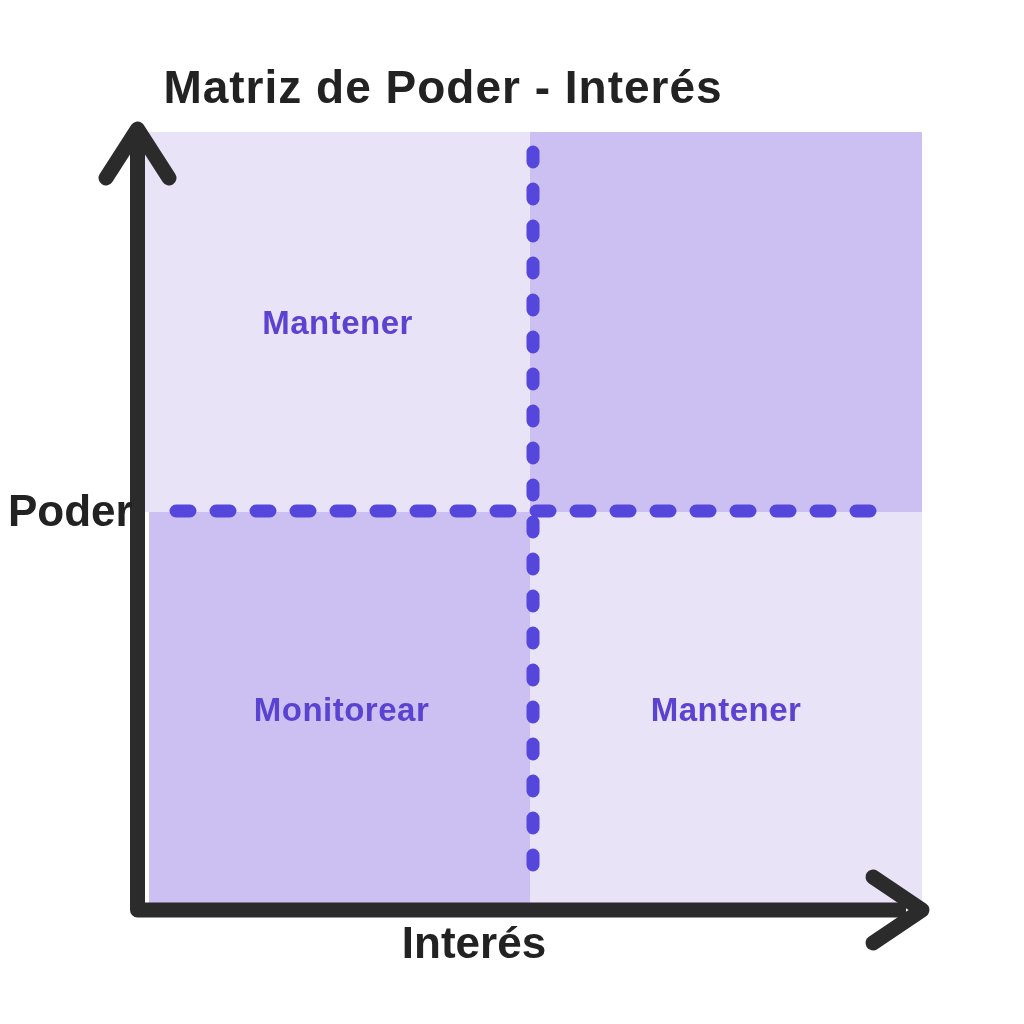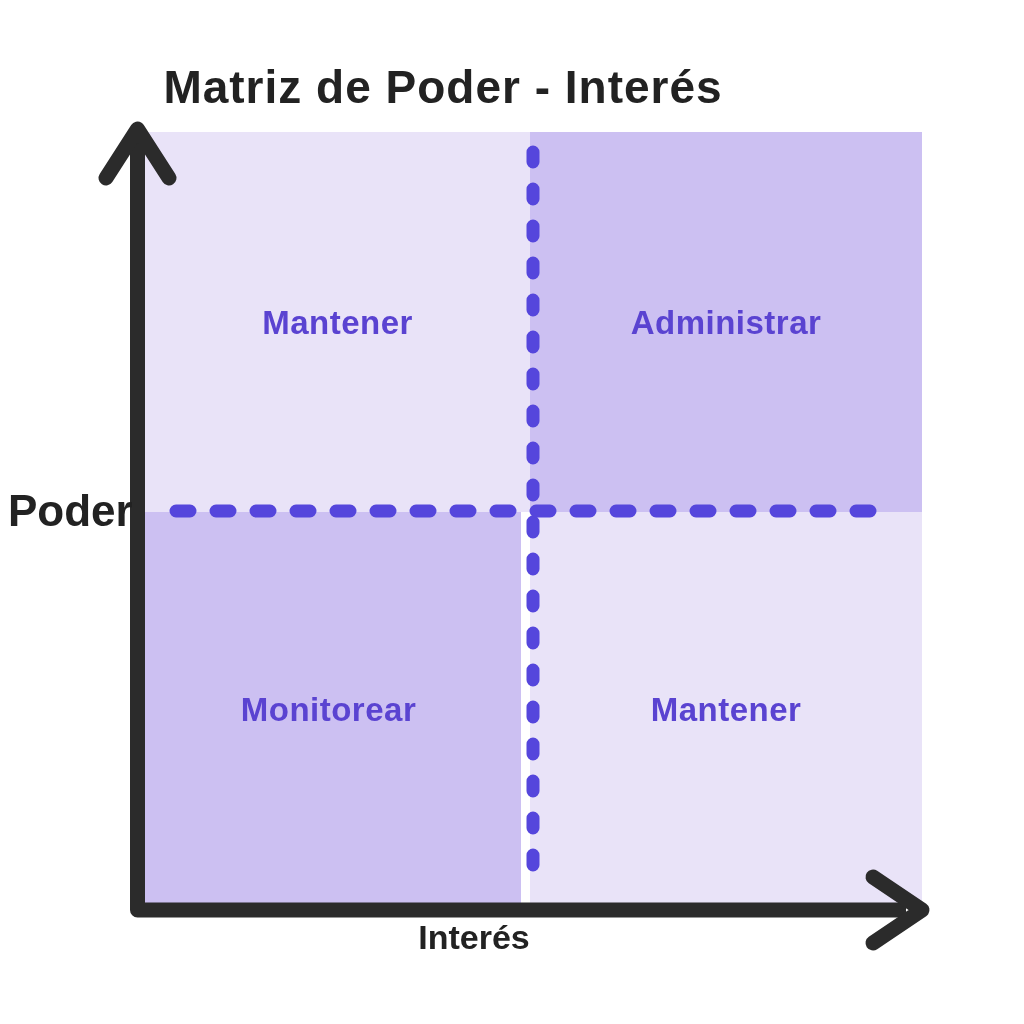--- a/index.html
+++ b/index.html
@@ -22,54 +22,53 @@
   }
   .quad-label {
     font-size: 33px; font-weight: 700; line-height: 47px;
     color: var(--quadrant-label, #5a43d1);
     letter-spacing: 0.5px;
   }
   .q-light { background: var(--quadrant-light, #e9e3f8); justify-content: center; }
   .q-dark  { background: var(--quadrant-dark,  #ccc0f2); }
   .q-tl { left: 145px; top: 132px; width: 385px; height: 380px; }
   .q-tr { left: 530px; top: 132px; width: 392px; height: 380px; }
-  .q-bl { left: 136px; top: 512px; width: 385px; height: 394px; }
+  .q-bl { left: 149px; top: 512px; width: 385px; height: 394px; }
   .q-br { left: 530px; top: 512px; width: 392px; height: 394px; }
   .overlay { position: absolute; left: 0; top: 0; }
   .dash {
     stroke: var(--dashed-line, #5546dc);
     stroke-width: 13; fill: none; stroke-linecap: round;
   }
   .axis { stroke: var(--axis, #2b2b2b); fill: none; }
   .axis-main { stroke-width: 15; stroke-linejoin: round; }
   .axis-head { stroke-width: 15; stroke-linecap: round; stroke-linejoin: round; }
   .y-axis-label {
     position: absolute; left: 8px; top: 486px;
     font-size: 44px; font-weight: 700; color: var(--heading, #222222);
   }
   .x-axis-label {
     position: absolute; left: 0; top: 918px; width: 948px;
     text-align: center;
-    font-size: 34px; font-weight: 700; color: var(--heading, #222222);
+    font-size: 44px; font-weight: 700; color: var(--heading, #222222);
   }
 </style>
 </head>
 <body>
 
 <div class="title">Matriz de Poder - Interés</div>
 
 <div class="quad q-tl q-light">
   <div class="quad-label">
     <div>Mantener</div>
   </div>
 </div>
 
 <div class="quad q-tr q-dark">
   <div class="quad-label">
-    <div>Administrar</div>
   </div>
 </div>
 
 <div class="quad q-bl q-dark">
   <div class="quad-label">
     <div>Monitorear</div>
   </div>
 </div>
 
 <div class="quad q-br q-light">

